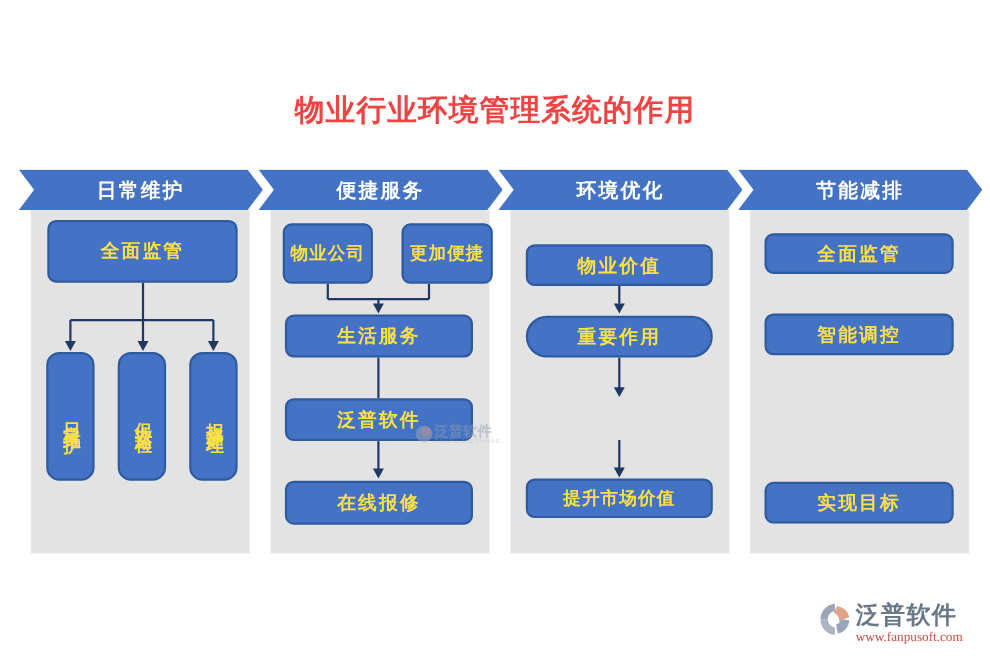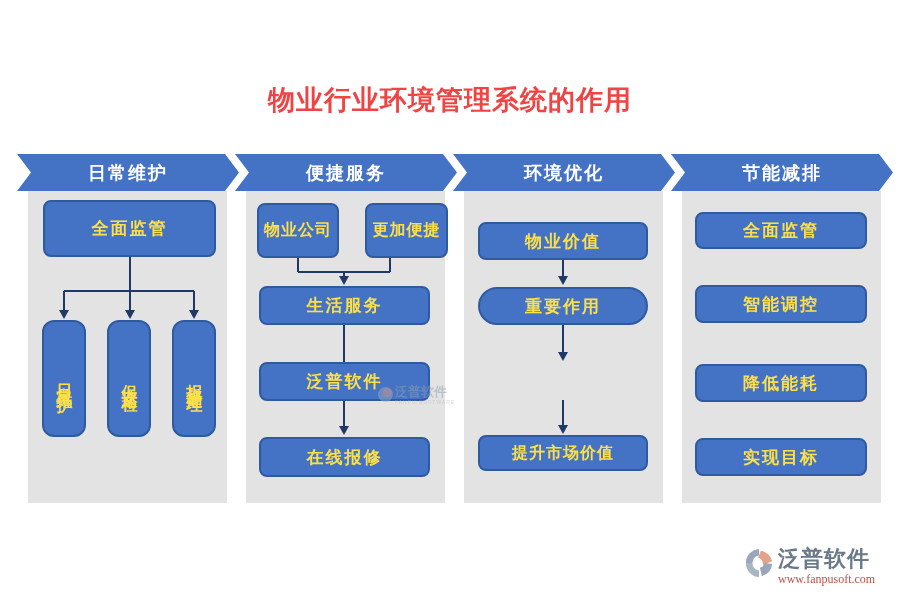--- a/index.html
+++ b/index.html
@@ -135,21 +135,20 @@
   <div class="node" style="left:259px;top:286px;width:171px;height:39px;">生活服务</div>
   <div class="node" style="left:259px;top:362px;width:171px;height:39px;">泛普软件</div>
   <div class="node" style="left:259px;top:437px;width:171px;height:40px;">在线报修</div>
 
   <div class="node" style="left:478px;top:210px;width:170px;height:38px;margin-top:12px;">物业价值</div>
   <div class="node" style="left:478px;top:287px;width:170px;height:38px;border-radius:19px;">重要作用</div>
   <div class="node small" style="left:478px;top:435px;width:170px;height:36px;">提升市场价值</div>
 
   <div class="node" style="left:695px;top:212px;width:172px;height:37px;">全面监管</div>
   <div class="node" style="left:695px;top:285px;width:172px;height:38px;">智能调控</div>
-  <div class="node" style="left:695px;top:364px;width:172px;height:38px;">降低能耗</div>
   <div class="node" style="left:695px;top:438px;width:172px;height:38px;">实现目标</div>
 
   <div class="watermark">
     <span class="wm-icon"></span>
     <span class="wm-text">
       <span class="wm-name">泛普软件</span>
       <span class="wm-sub">FANPU SOFTWARE</span>
     </span>
   </div>
 

